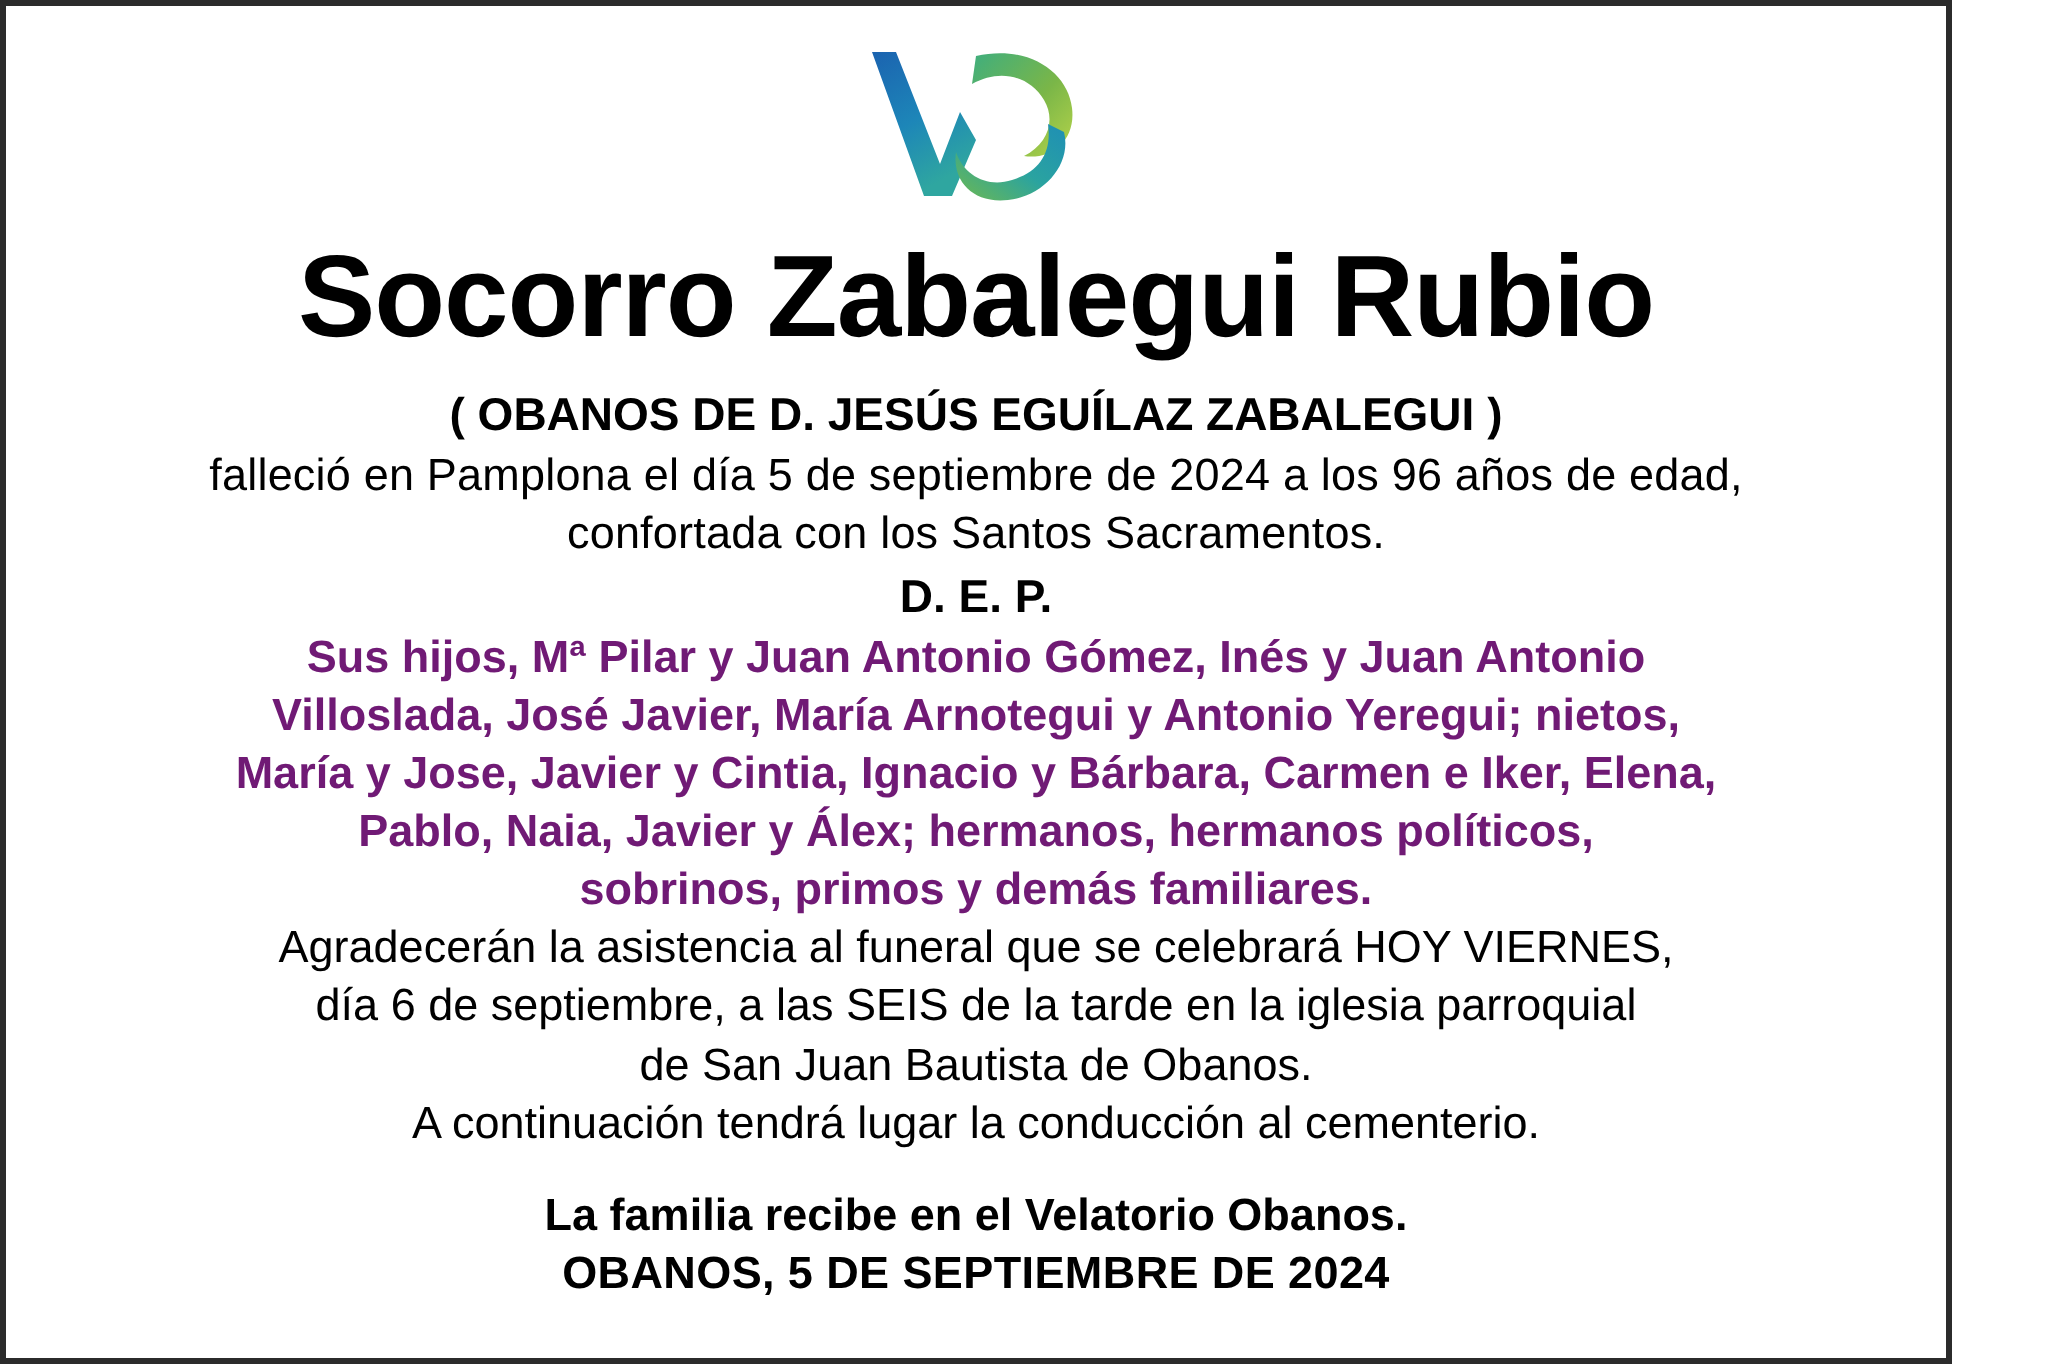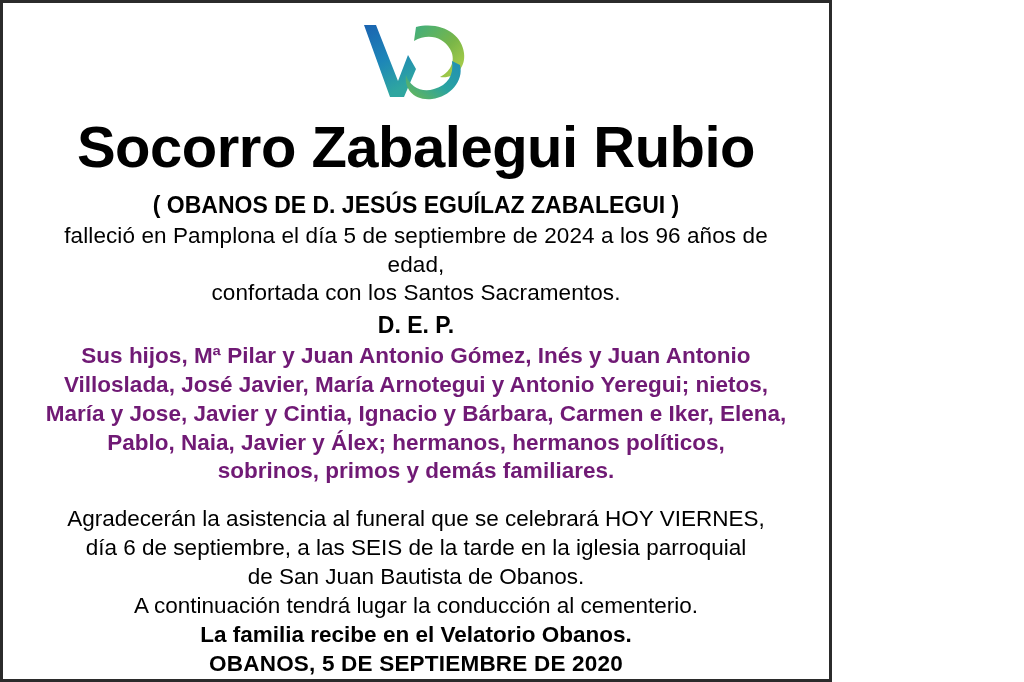--- a/index.html
+++ b/index.html
@@ -8,21 +8,21 @@
     background: #ffffff;
   }
   body {
     width: 1024px;
     height: 682px;
     font-family: "Liberation Sans", sans-serif;
     overflow: hidden;
   }
   .notice {
     box-sizing: border-box;
-    width: 832px;
+    width: 976px;
     height: 682px;
     background: #ffffff;
     border: 3px solid #2b2b2b;
     padding: 12px 34px 10px 34px;
     display: flex;
     flex-direction: column;
     align-items: center;
   }
   .logo-wrap {
     height: 86px;
@@ -74,28 +74,28 @@
     text-align: center;
     line-height: 1.28;
     margin-top: 3px;
   }
   .funeral {
     font-size: 22.5px;
     font-weight: normal;
     color: #000000;
     text-align: center;
     line-height: 1.29;
-    margin-top: 18px;
+    margin-top: 0;
   }
   .velatorio {
     font-size: 22.5px;
     font-weight: bold;
     color: #000000;
     text-align: center;
-    margin-top: 2px;
+    margin-top: 19px;
   }
   .place-date {
     font-size: 22.5px;
     font-weight: bold;
     color: #000000;
     text-align: center;
     margin-top: 3px;
     letter-spacing: 0.2px;
   }
   .line {
@@ -155,15 +155,15 @@
 
   <div class="funeral">
     <span class="line">Agradecerán la asistencia al funeral que se celebrará HOY VIERNES,</span>
     <span class="line">día 6 de septiembre, a las SEIS de la tarde en la iglesia parroquial</span>
     <span class="line">de San Juan Bautista de Obanos.</span>
     <span class="line">A continuación tendrá lugar la conducción al cementerio.</span>
   </div>
 
   <div class="velatorio">La familia recibe en el Velatorio Obanos.</div>
 
-  <div class="place-date">OBANOS, 5 DE SEPTIEMBRE DE 2020</div>
+  <div class="place-date">OBANOS, 5 DE SEPTIEMBRE DE 2024</div>
 
 </div>
 
 </body></html>

